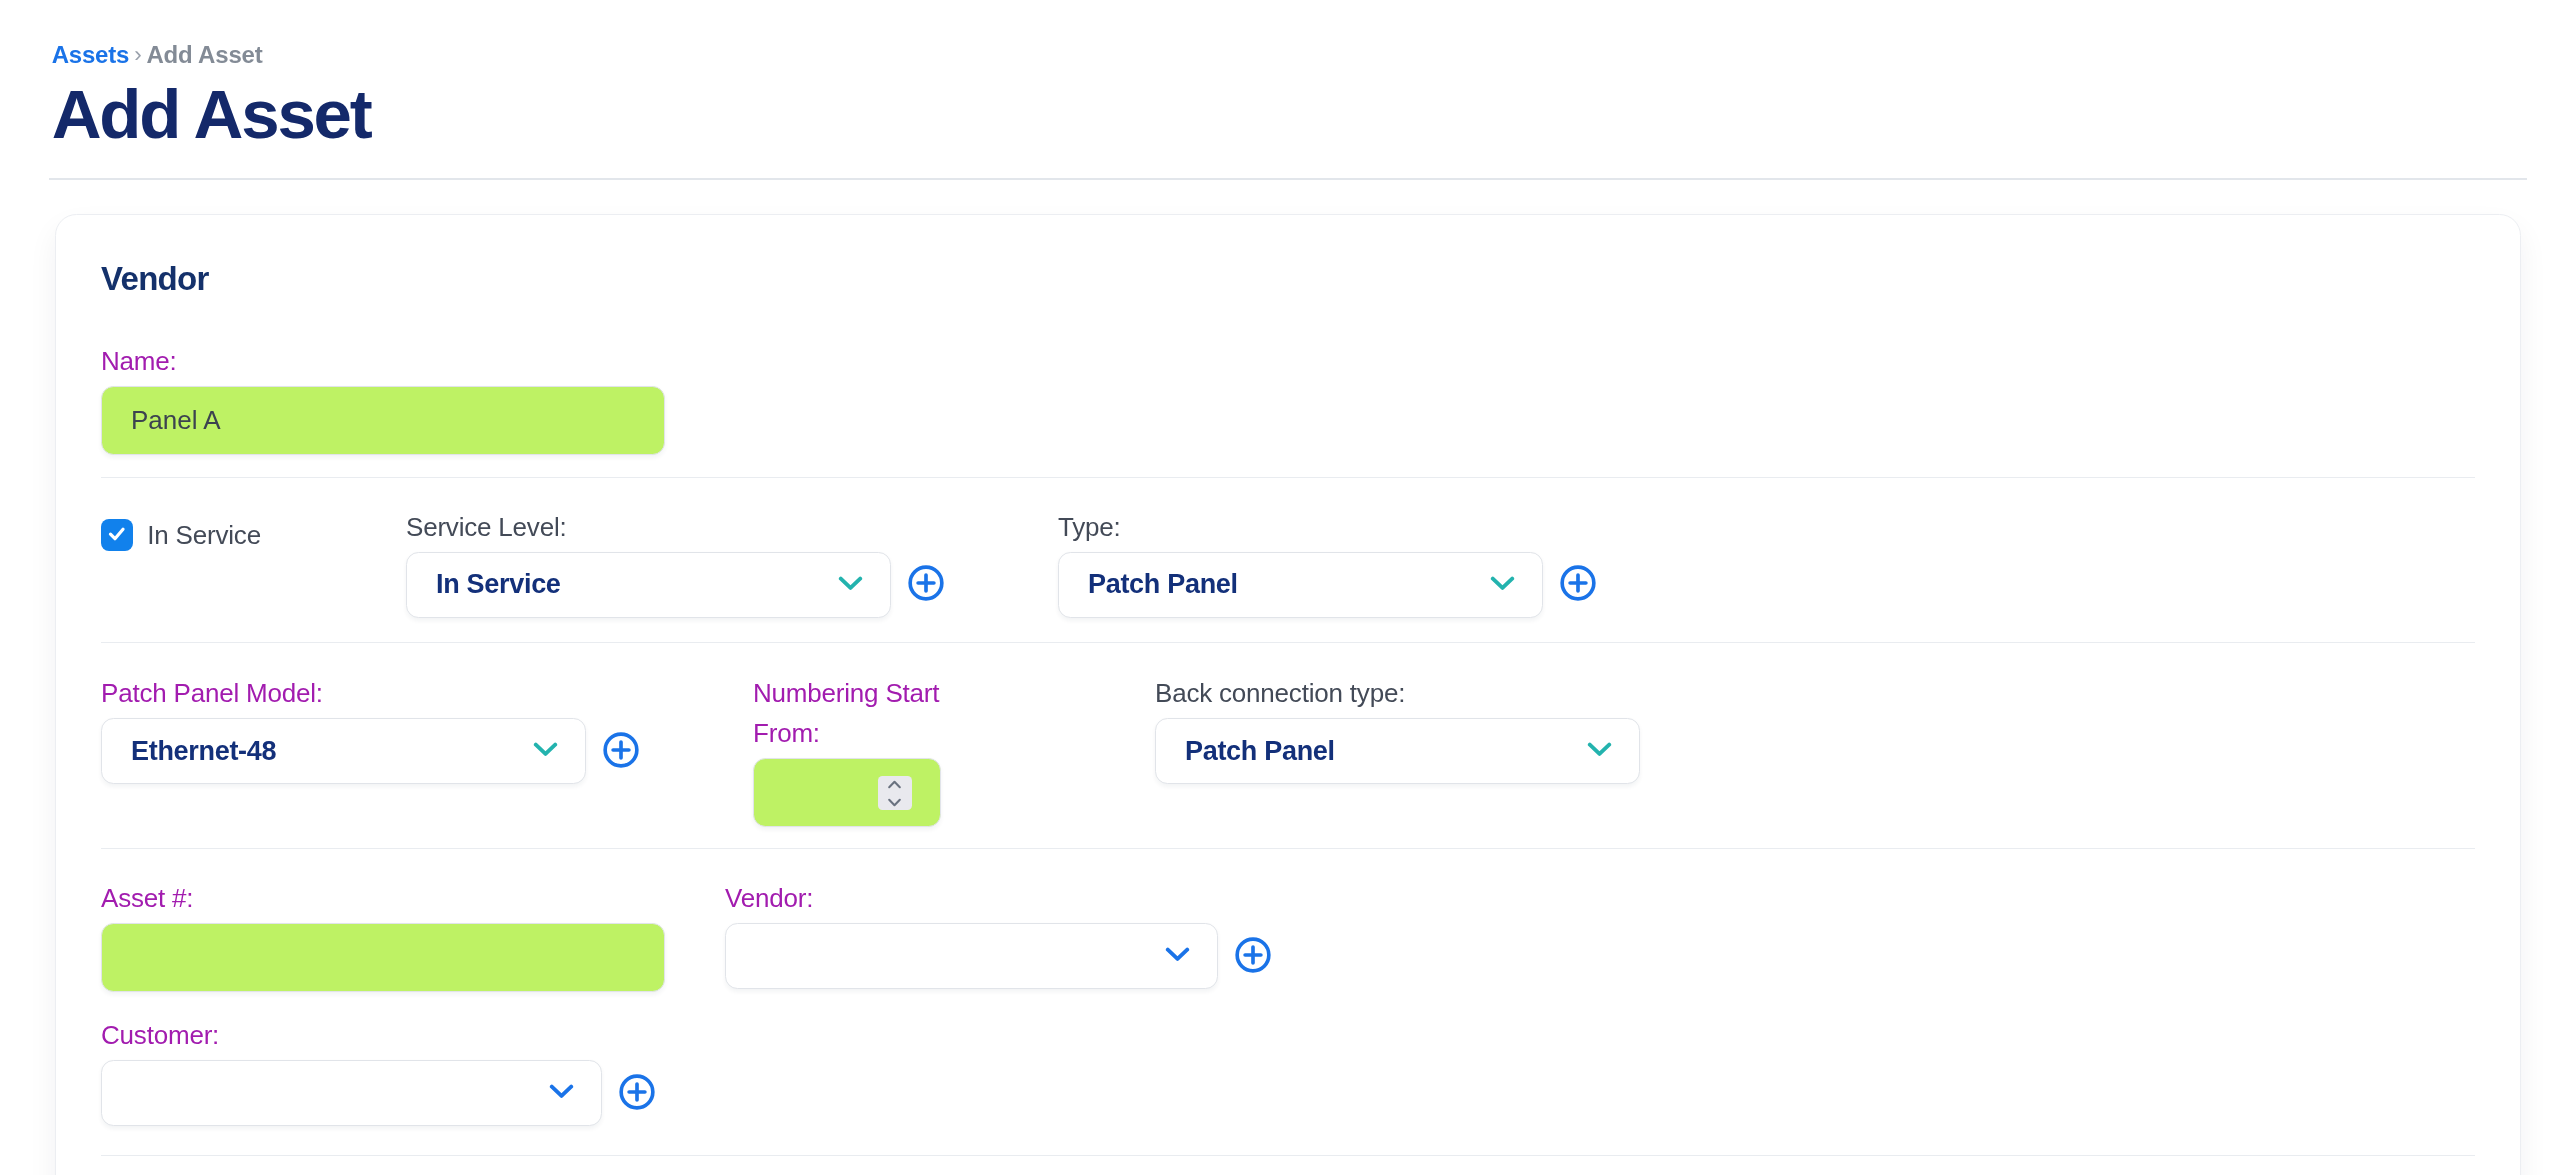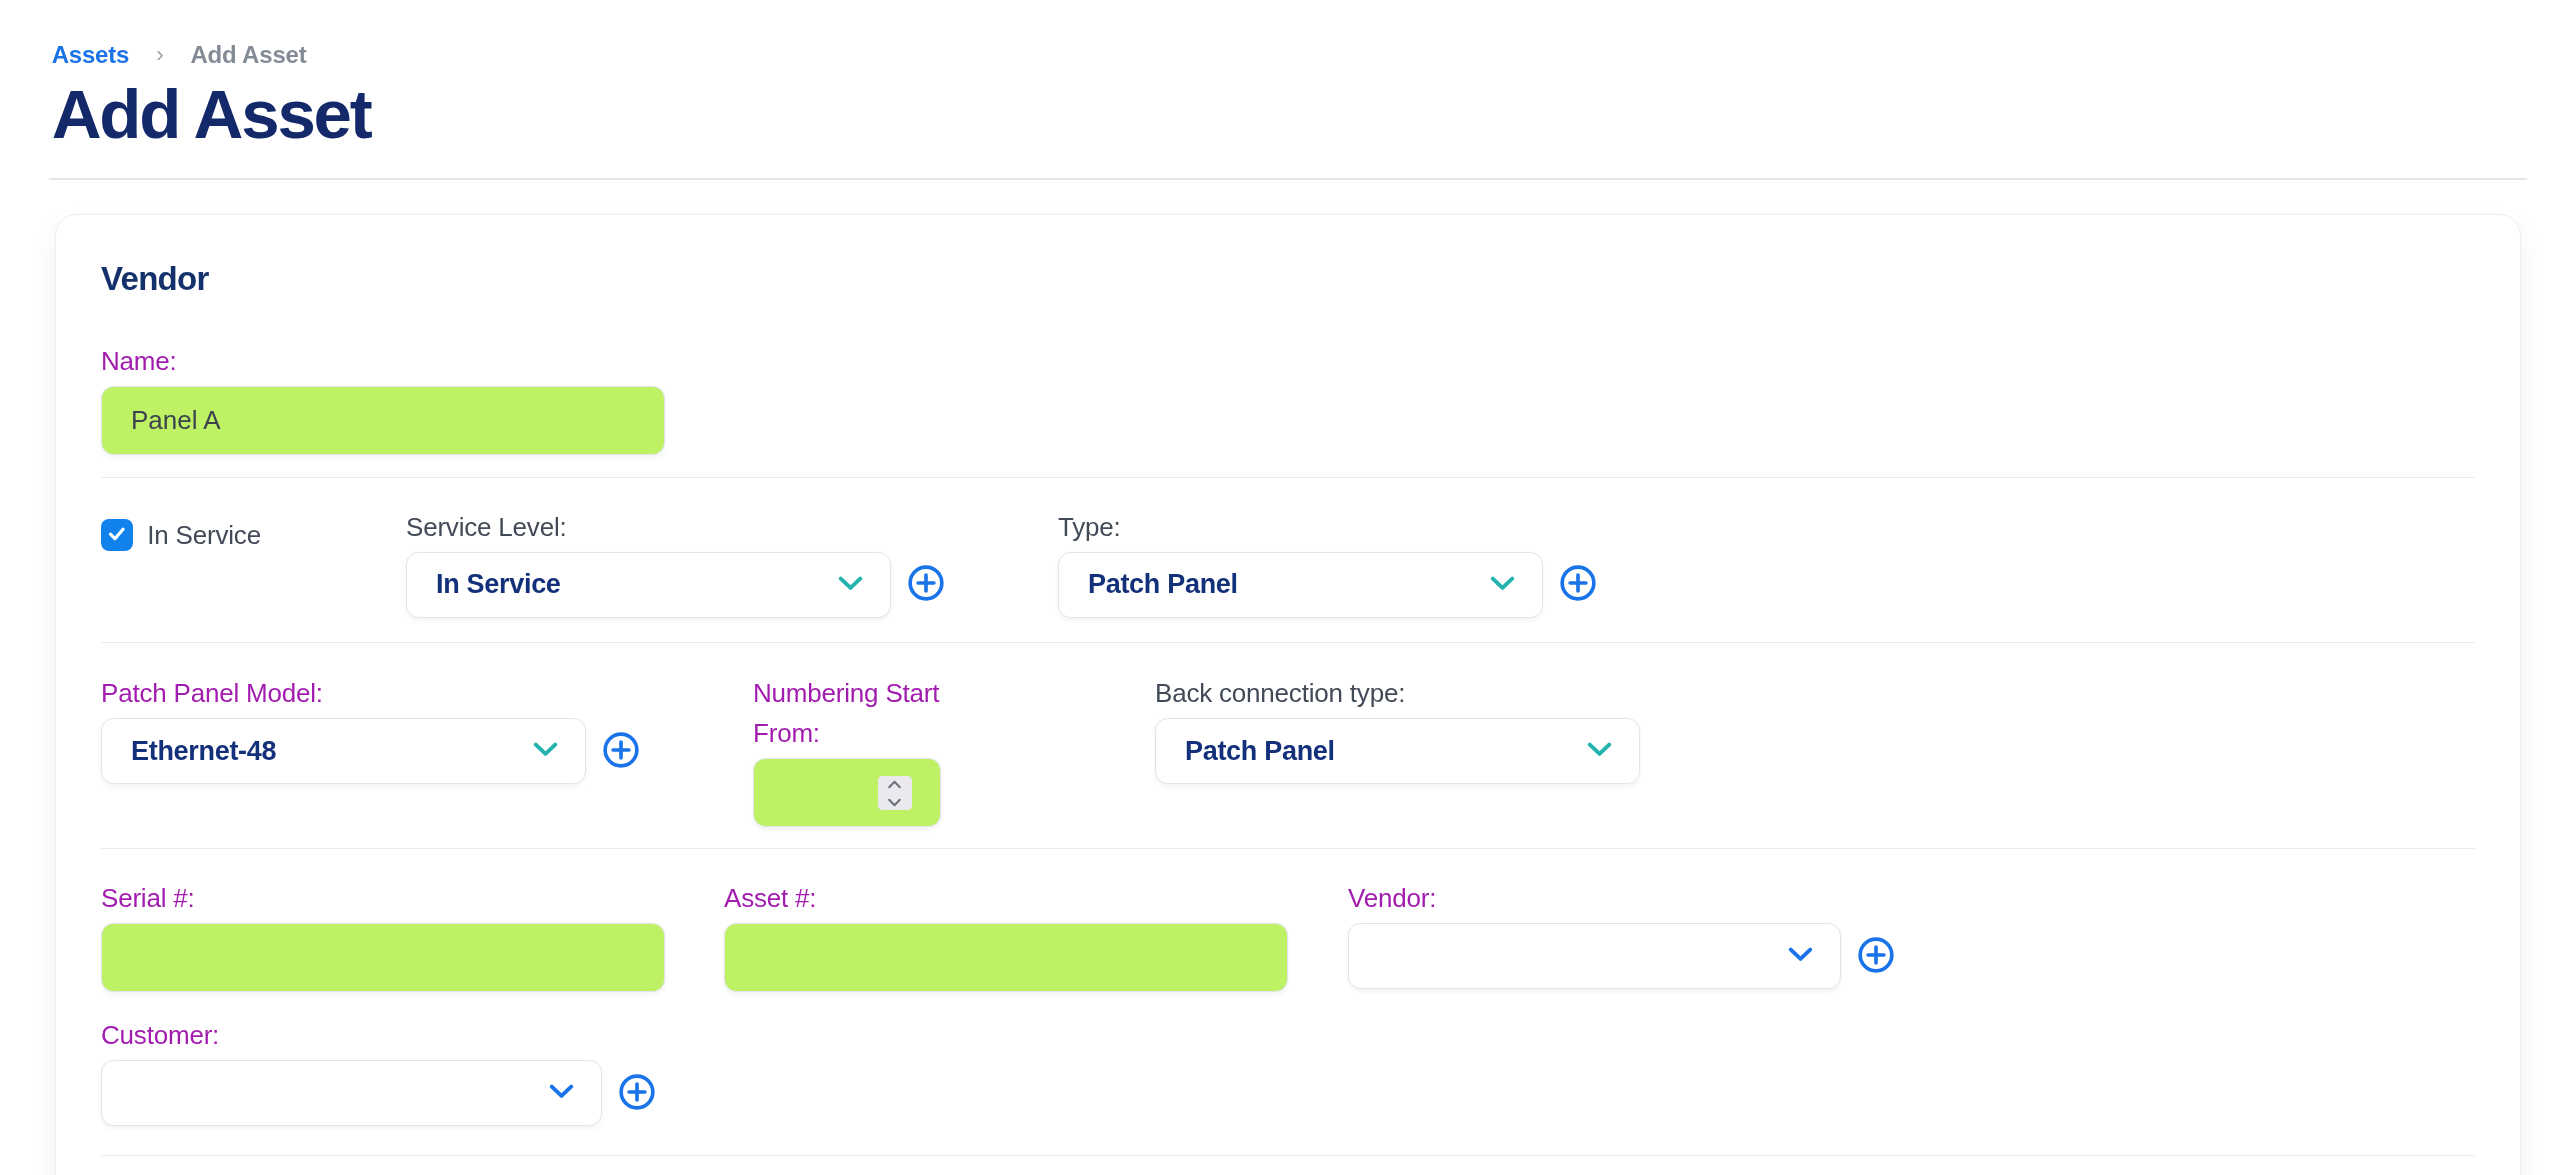--- a/index.html
+++ b/index.html
@@ -13,21 +13,21 @@
 
   
   .page-header {
     margin: 0 49px;
     padding: 41px 2.7px 29px;
     border-bottom: 2.7px solid #e2e6eb;
   }
   .breadcrumb {
     display: flex;
     align-items: center;
-    gap: 27px;
+    gap: 5px;
     font-size: 24px;
     font-weight: 700;
     margin-bottom: 10.7px;
   }
   .breadcrumb a { color: #1a73e8; text-decoration: none; cursor: pointer; }
   .crumb-sep { color: #9aa1ac; font-weight: 400; font-size: 22.4px; }
   .crumb-current { color: #838b96; }
   h1.page-title {
     font-size: 69px;
     font-weight: 900;
@@ -311,24 +311,20 @@
               <path d="M3 3 L14 13.5 L25 3" stroke="currentColor" stroke-width="4.4" stroke-linecap="round" stroke-linejoin="round"></path>
             </svg>
           </span>
         </div>
       </div>
     </div>
   </div>
 
   <div class="form-row row-ids bordered">
     <div class="row-ids-inner">
-      <div class="col-serial">
-        <label class="field-label">Serial #:</label>
-        <input class="text-input" type="text" value="" style="">
-      </div>
 
       <div class="col-asset">
         <label class="field-label">Asset #:</label>
         <input class="text-input" type="text" value="" style="">
       </div>
 
       <div>
         <label class="field-label">Vendor:</label>
         <div class="control-row">
           <div class="select w551">

